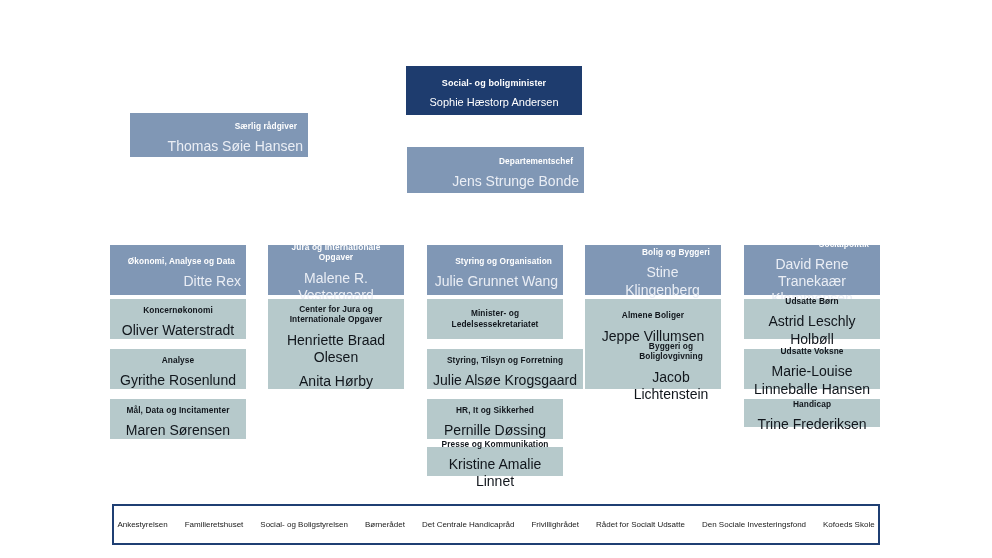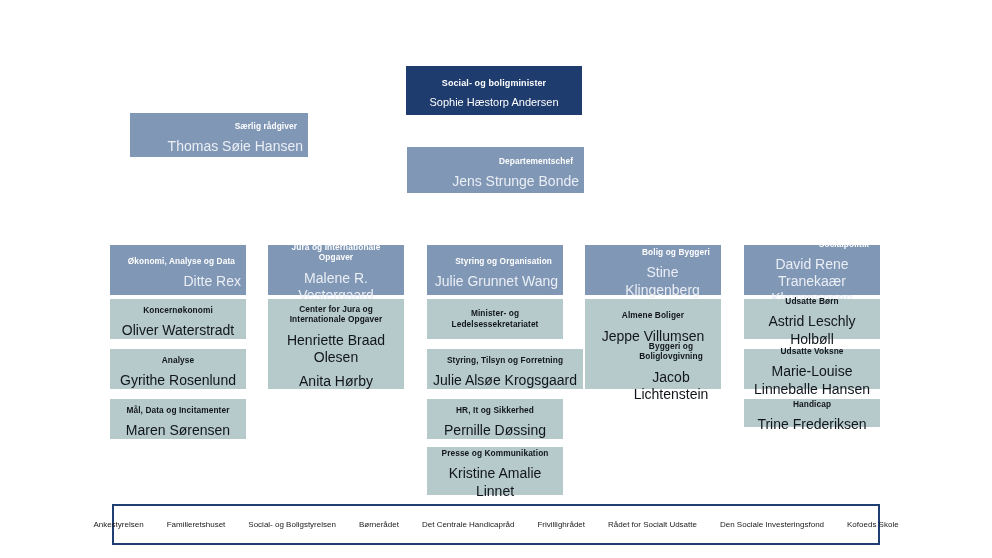--- a/index.html
+++ b/index.html
@@ -79,21 +79,21 @@
     left: 112px;
     top: 504px;
     width: 768px;
     height: 41px;
     box-sizing: border-box;
     border: 2px solid #1f3f73;
     background: #ffffff;
     display: flex;
     align-items: center;
     justify-content: center;
-    gap: 23px;
+    gap: 17px;
     padding: 0 14px;
   }
   .agency-item {
     font-size: 8px;
     color: #1a1a1a;
     white-space: nowrap;
   }
 </style>
 </head>
 <body>
@@ -151,21 +151,21 @@
     <div class="box-name"></div>
   </div>
   <div class="org-box sage" style="left:427px; top:349px; width:156px; height:40px;">
     <div class="box-title">Styring, Tilsyn og Forretning</div>
     <div class="box-name">Julie Alsøe Krogsgaard</div>
   </div>
   <div class="org-box sage" style="left:427px; top:399px; width:136px; height:40px;">
     <div class="box-title">HR, It og Sikkerhed</div>
     <div class="box-name">Pernille Døssing</div>
   </div>
-  <div class="org-box sage" style="left:427px; top:447px; width:136px; height:48px;">
+  <div class="org-box sage" style="left:427px; top:447px; width:136px; height:29px;">
     <div class="box-title">Presse og Kommunikation</div>
     <div class="box-name">Kristine Amalie Linnet</div>
   </div>
 
   <div class="org-box slate" style="left:585px; top:245px; width:136px; height:50px;padding-left:24px;">
     <div class="box-title">Bolig og Byggeri</div>
     <div class="box-name">Stine Klingenberg</div>
   </div>
   <div class="org-box sage" style="left:585px; top:299px; width:136px; height:51px;">
     <div class="box-title">Almene Boliger</div>

